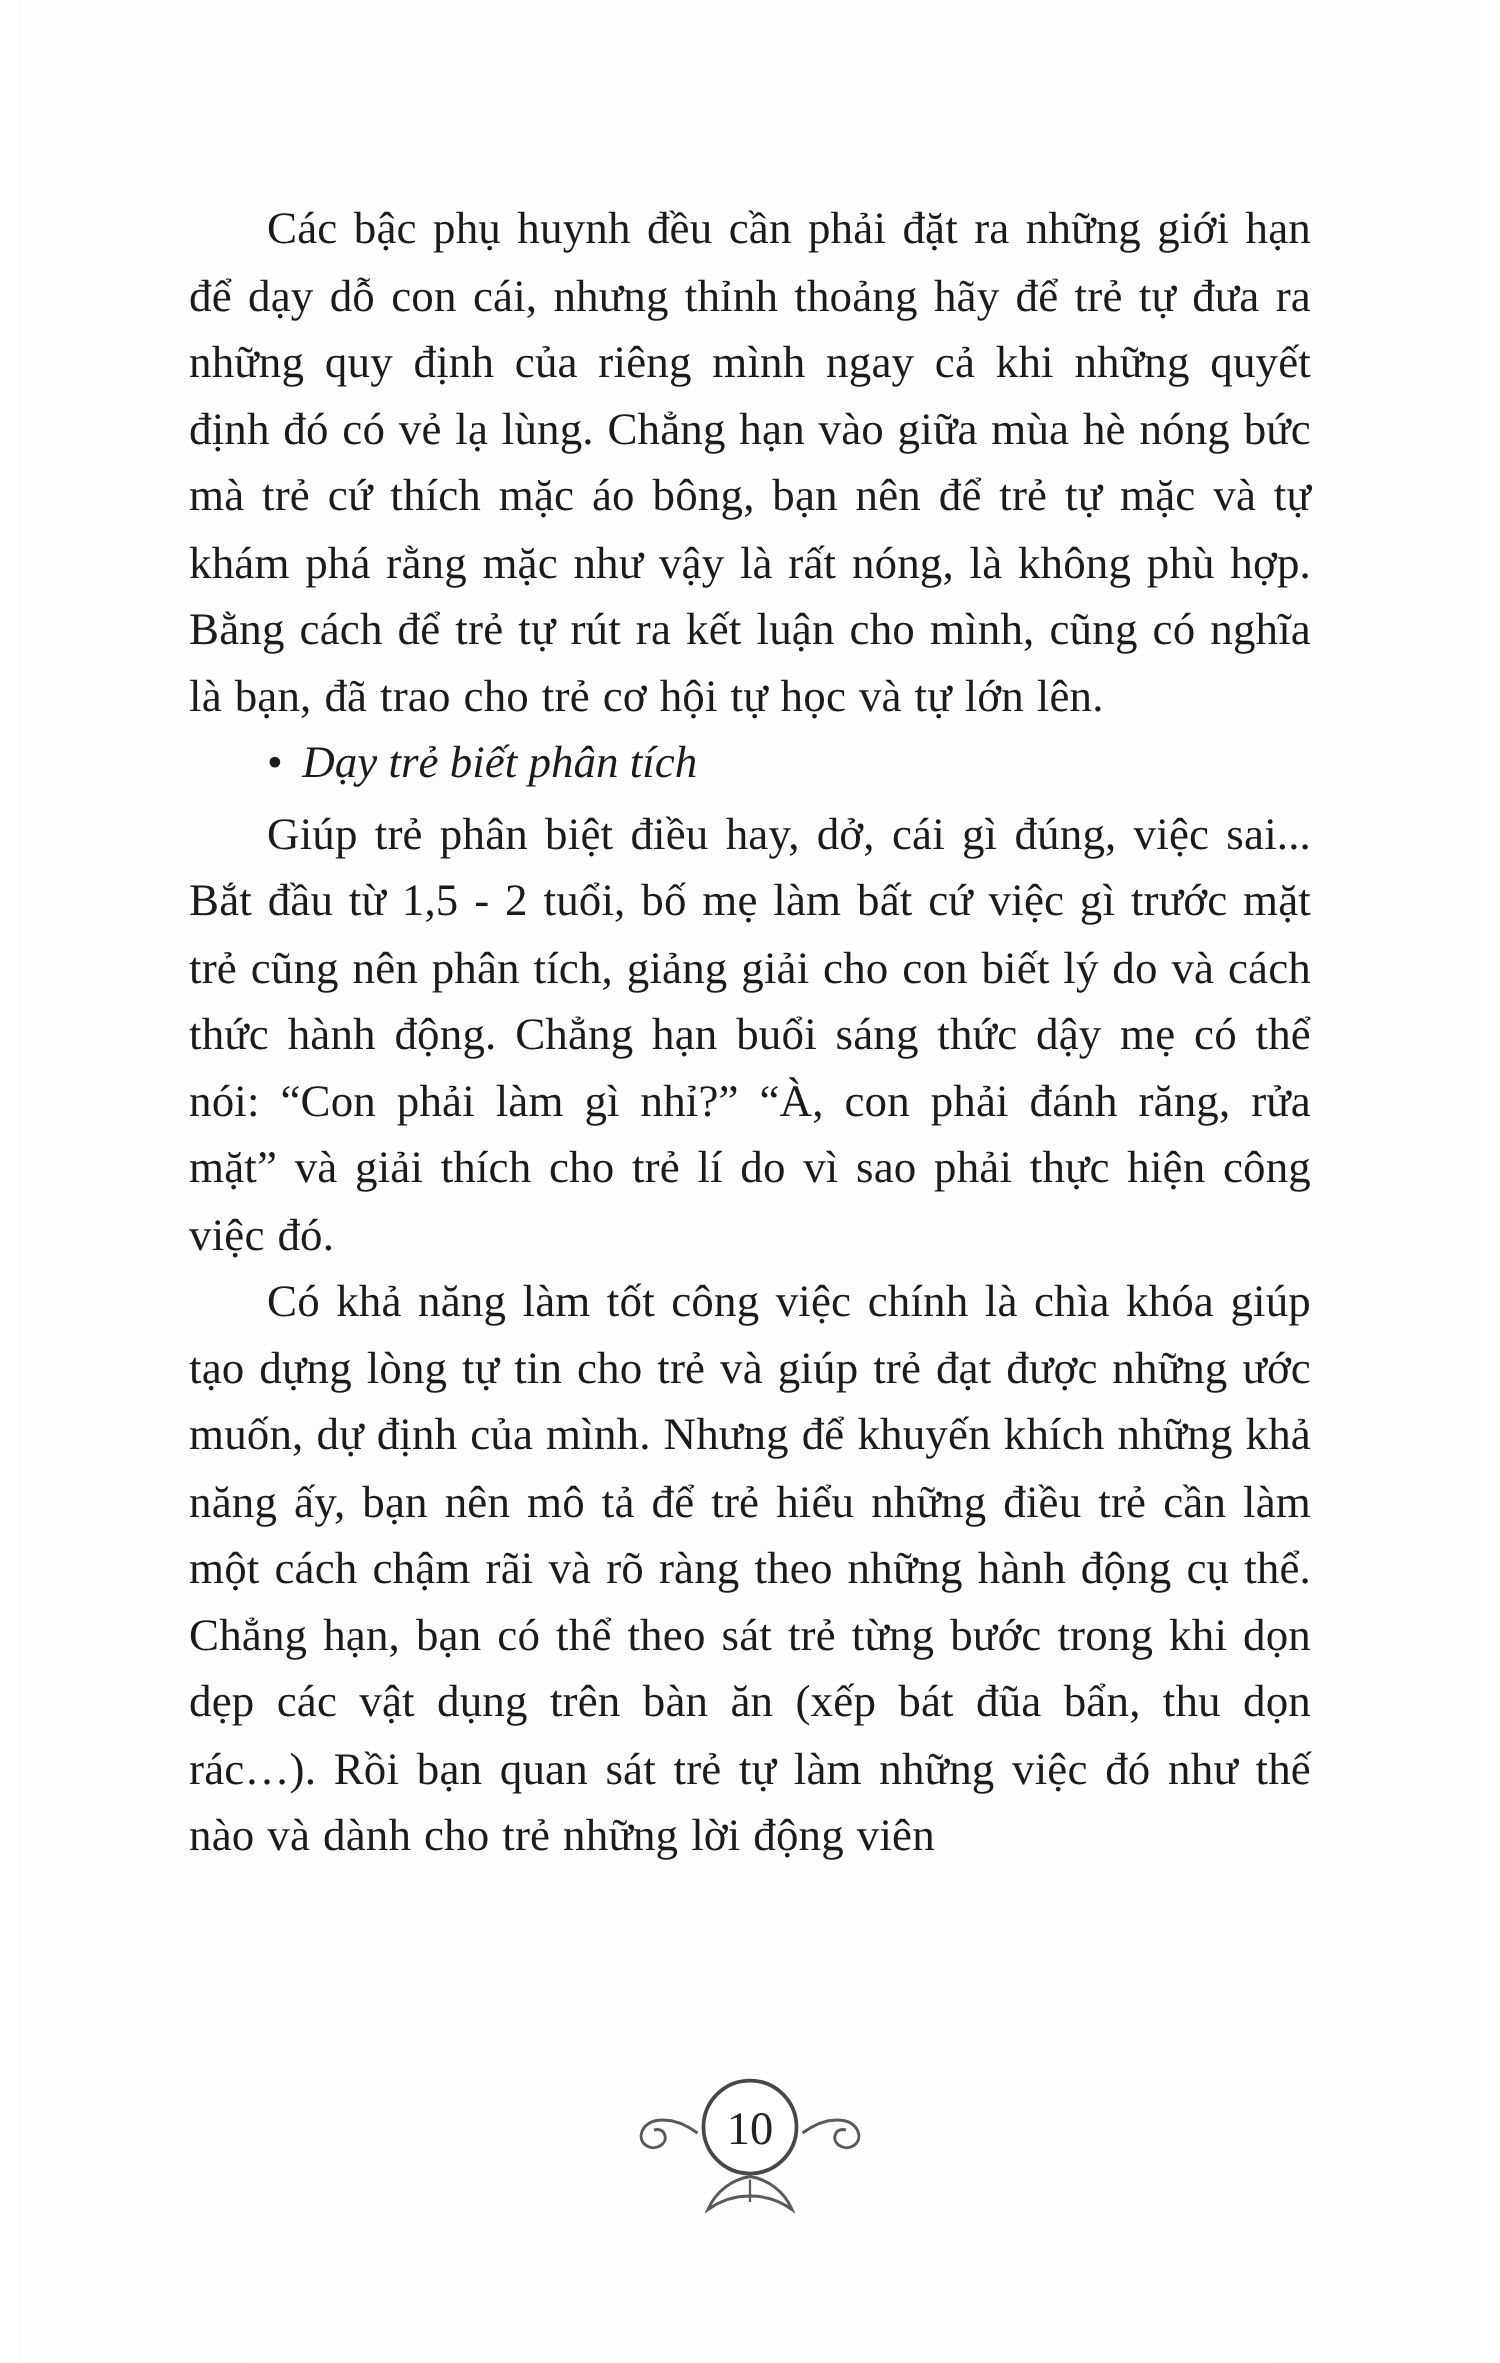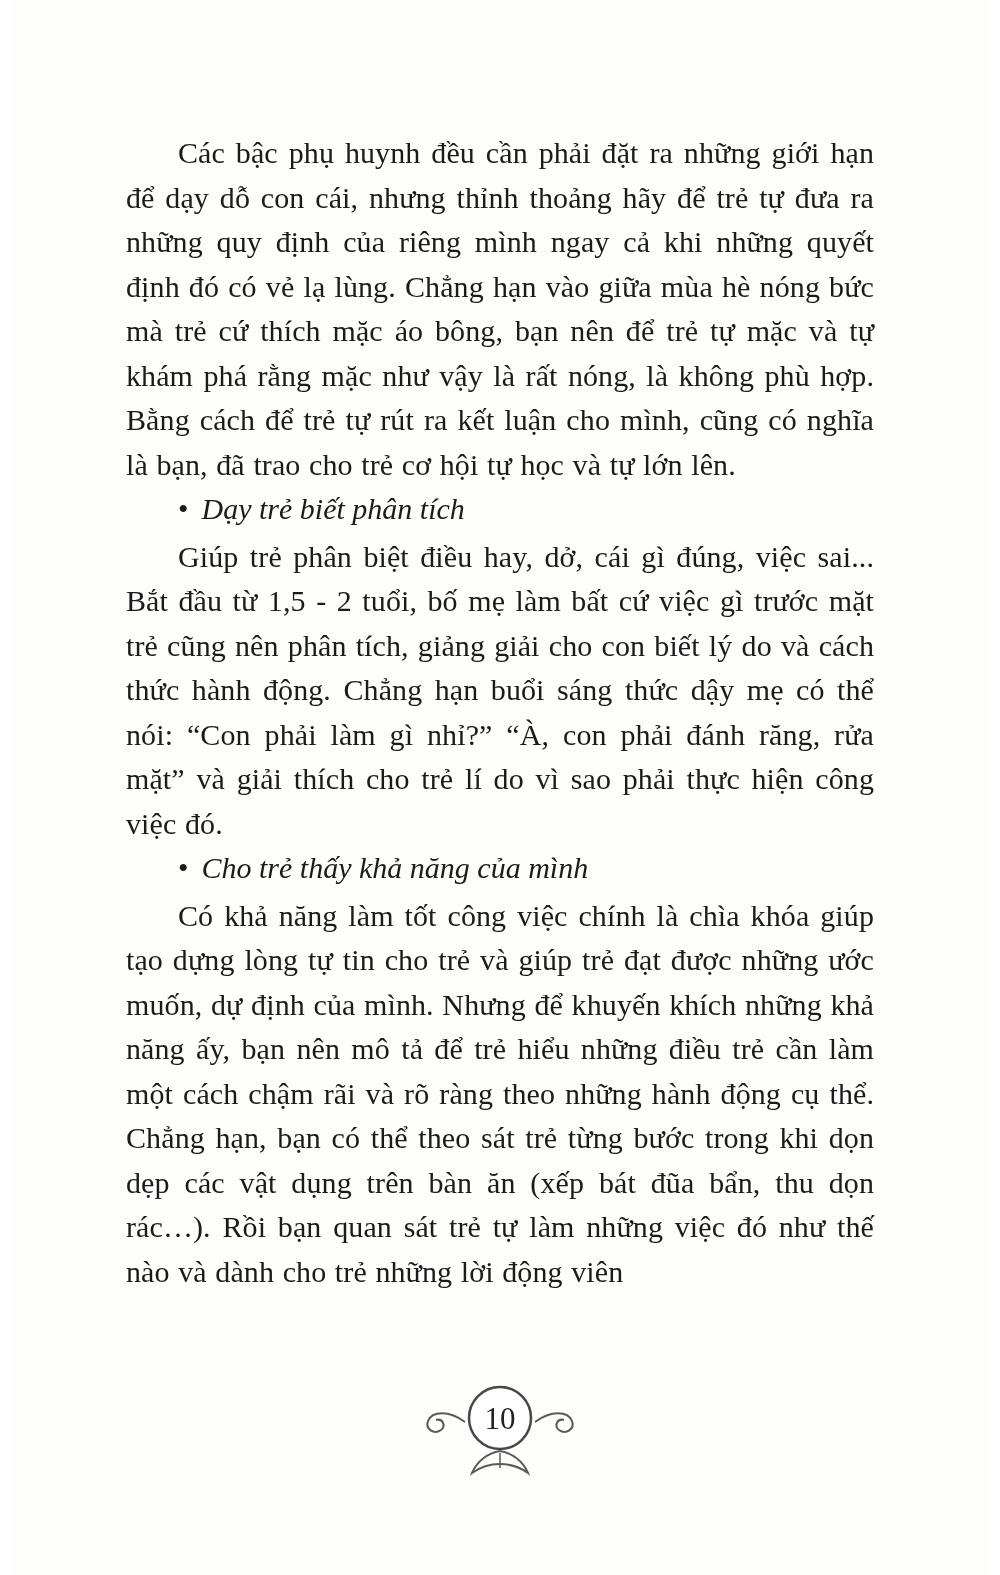--- a/index.html
+++ b/index.html
@@ -66,21 +66,20 @@
 <div class="page">
 
   <div class="content">
 
     <p class="body-para">Các bậc phụ huynh đều cần phải đặt ra những giới hạn để dạy dỗ con cái, nhưng thỉnh thoảng hãy để trẻ tự đưa ra những quy định của riêng mình ngay cả khi những quyết định đó có vẻ lạ lùng. Chẳng hạn vào giữa mùa hè nóng bức mà trẻ cứ thích mặc áo bông, bạn nên để trẻ tự mặc và tự khám phá rằng mặc như vậy là rất nóng, là không phù hợp. Bằng cách để trẻ tự rút ra kết luận cho mình, cũng có nghĩa là bạn, đã trao cho trẻ cơ hội tự học và tự lớn lên.</p>
 
     <p class="heading"><span class="bullet">•</span><span>Dạy trẻ biết phân tích</span></p>
 
     <p class="body-para">Giúp trẻ phân biệt điều hay, dở, cái gì đúng, việc sai... Bắt đầu từ 1,5 - 2 tuổi, bố mẹ làm bất cứ việc gì trước mặt trẻ cũng nên phân tích, giảng giải cho con biết lý do và cách thức hành động. Chẳng hạn buổi sáng thức dậy mẹ có thể nói: “Con phải làm gì nhỉ?” “À, con phải đánh răng, rửa mặt” và giải thích cho trẻ lí do vì sao phải thực hiện công việc đó.</p>
 
-    <p class="heading"><span class="bullet">•</span><span>Cho trẻ thấy khả năng của mình</span></p>
 
     <p class="body-para">Có khả năng làm tốt công việc chính là chìa khóa giúp tạo dựng lòng tự tin cho trẻ và giúp trẻ đạt được những ước muốn, dự định của mình. Nhưng để khuyến khích những khả năng ấy, bạn nên mô tả để trẻ hiểu những điều trẻ cần làm một cách chậm rãi và rõ ràng theo những hành động cụ thể. Chẳng hạn, bạn có thể theo sát trẻ từng bước trong khi dọn dẹp các vật dụng trên bàn ăn (xếp bát đũa bẩn, thu dọn rác…). Rồi bạn quan sát trẻ tự làm những việc đó như thế nào và dành cho trẻ những lời động viên</p>
 
   </div>
 
   <div class="footer">
     <svg class="ornament" width="190" height="104" viewBox="0 0 190 104">
 
       <path d="M60,44 C44,32 27,33 23,43 C20,51 29,57 36,52 C41,48 38,40 31,42" fill="none" stroke="#5a5a5a" stroke-width="2"></path>
 

